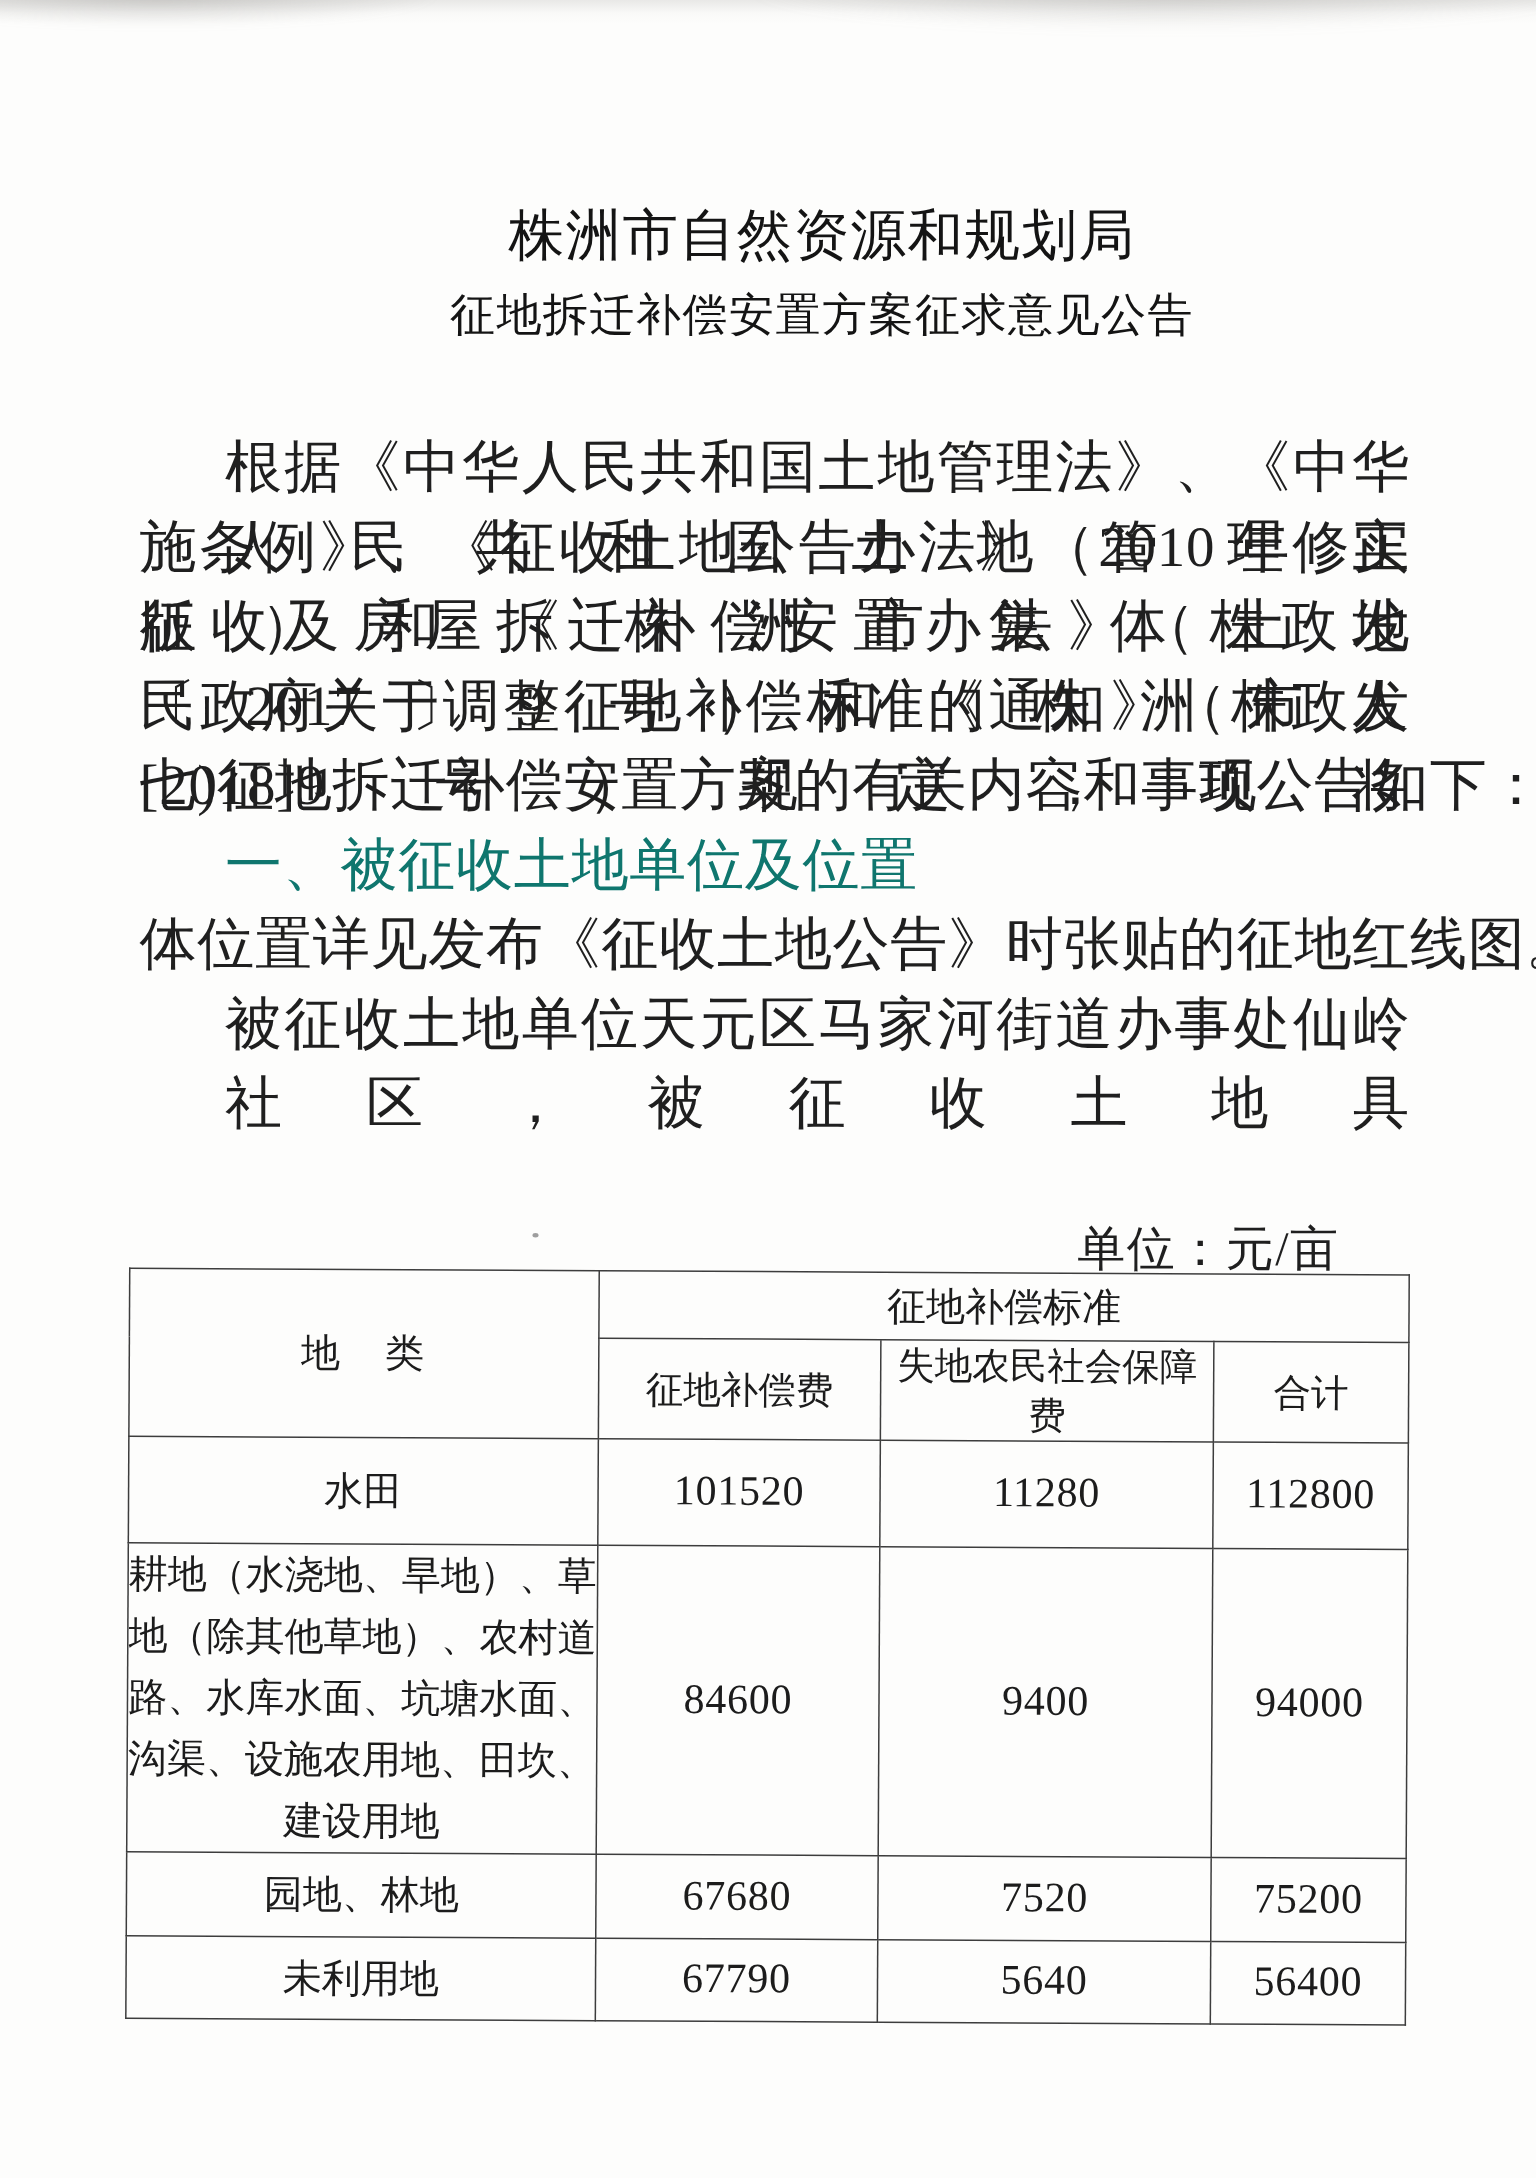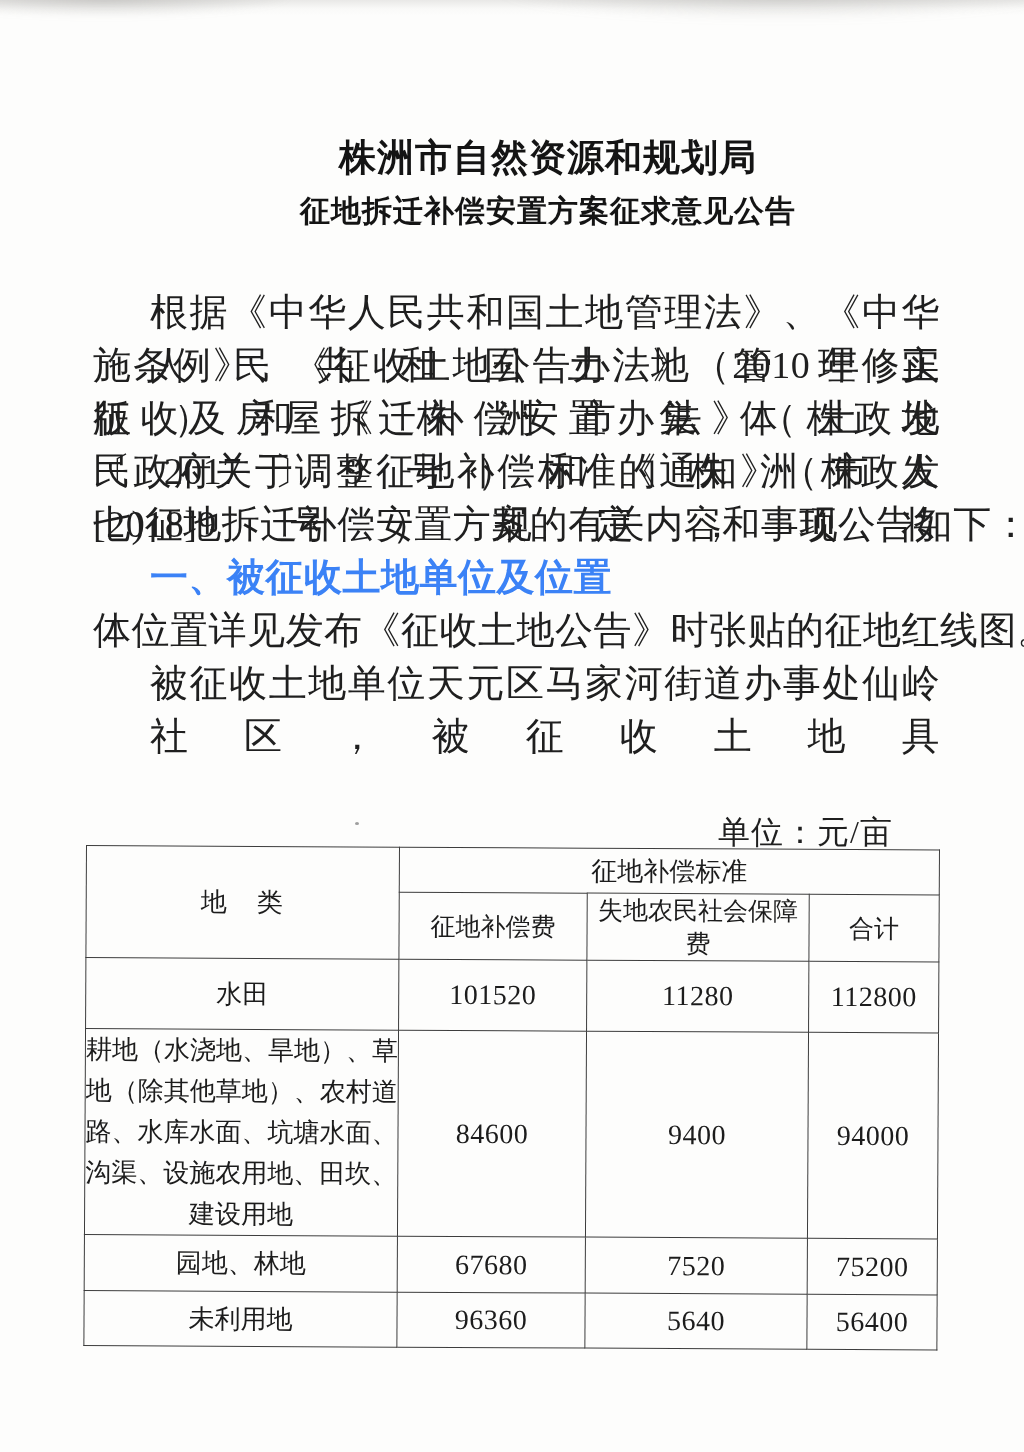--- a/index.html
+++ b/index.html
@@ -21,30 +21,30 @@
     background:radial-gradient(ellipse at 40% 25%,rgba(120,118,114,.30),rgba(120,118,114,0) 70%);
     filter:blur(3px);}
   .scan-blob-right{position:absolute;left:500px;top:-12px;width:560px;height:32px;
     background:radial-gradient(ellipse at 50% 15%,rgba(128,126,122,.28),rgba(128,126,122,0) 72%);
     filter:blur(4px);}
   .scan-dot{position:absolute;left:355px;top:822px;width:4px;height:3px;border-radius:50%;
     background:rgba(80,80,80,.55);}
 
   
   .title-block{position:absolute;top:131px;left:0;width:1024px;padding-left:72px;
-    box-sizing:border-box;text-align:center;font-weight:bold;color:#141414;}
+    box-sizing:border-box;text-align:center;font-weight:normal;color:#141414;}
   .title-line1{font-size:37px;line-height:53px;letter-spacing:1px;}
   .title-line2{font-size:30px;line-height:53px;letter-spacing:1px;}
 
   
   .body-block{position:absolute;left:93px;top:286px;width:847px;font-size:38px;}
   .tline{height:53px;line-height:53px;letter-spacing:.5px;white-space:nowrap;}
   .fill{text-align:justify;text-align-last:justify;white-space:normal;}
   .indent{padding-left:57px;}
-  .heading{font-weight:bold;padding-left:57px;color:#3b82f6;}
+  .heading{font-weight:normal;padding-left:57px;color:#0f766e;}
 
   
   .unit-note{position:absolute;left:93px;top:816px;width:800px;height:32px;
     line-height:32px;text-align:right;font-size:32px;letter-spacing:1px;}
 
   
   .table-wrap{position:absolute;left:86px;top:845px;width:853px;transform:rotate(.3deg);
     transform-origin:0 0;}
   table.comp{border-collapse:collapse;table-layout:fixed;width:853px;
     font-size:26px;color:#1c1c1c;}
@@ -121,21 +121,21 @@
           <td class="num">94000</td>
         </tr>
         <tr class="row-c">
           <td>园地、林地</td>
           <td class="num">67680</td>
           <td class="num">7520</td>
           <td class="num">75200</td>
         </tr>
         <tr class="row-d">
           <td>未利用地</td>
-          <td class="num">96360</td>
+          <td class="num">67790</td>
           <td class="num">5640</td>
           <td class="num">56400</td>
         </tr>
       </tbody>
     </table>
   </div>
 
 </div>
 
 </body></html>

